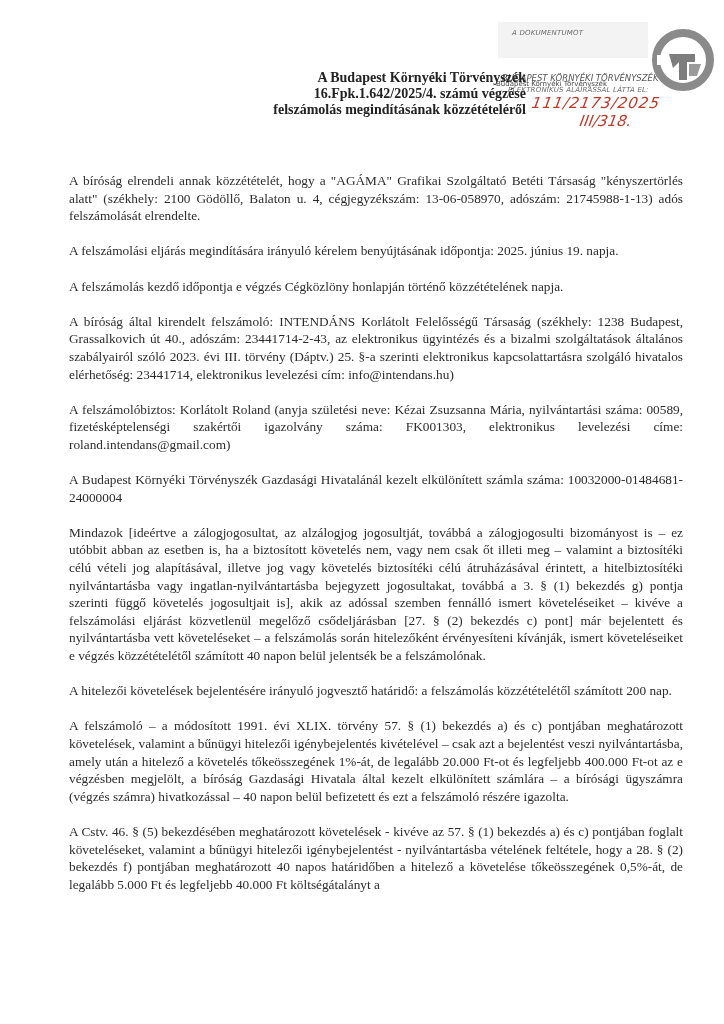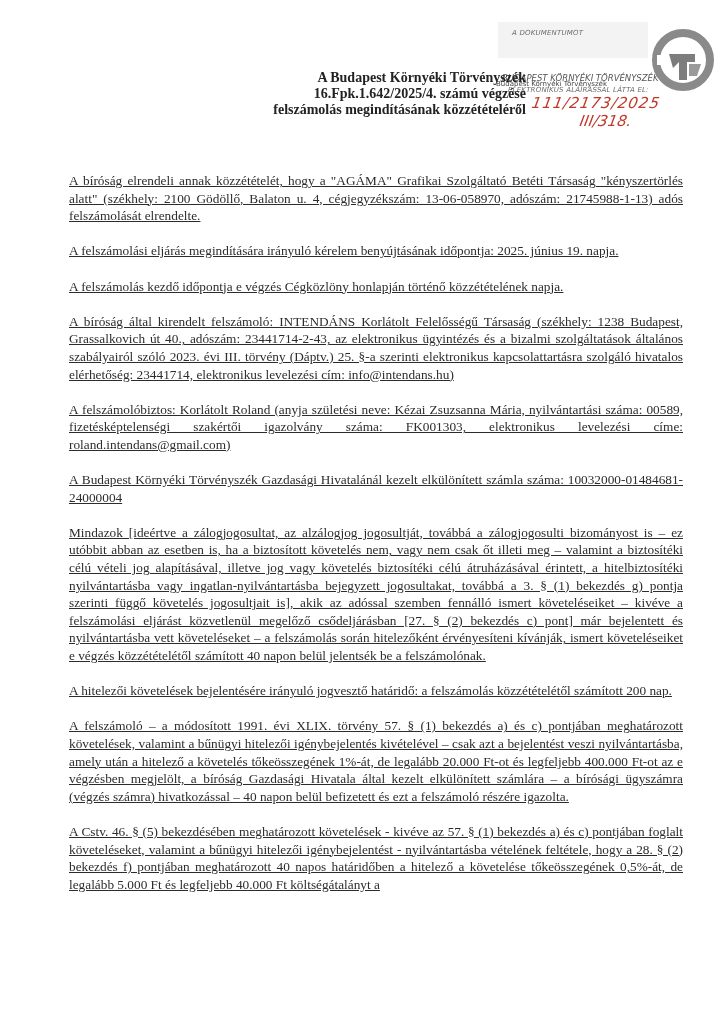--- a/index.html
+++ b/index.html
@@ -17,21 +17,21 @@
                  font-size:7px; color:#444; white-space:nowrap; }
   .logo { position:absolute; left:651px; top:28px; width:64px; height:64px; }
   .handwriting { position:absolute; font-family:"DejaVu Sans", sans-serif; font-style:italic;
                  color:#c0392b; font-size:15px; white-space:nowrap; transform:skewX(-10deg); }
   .hw-1 { left:532px; top:94px; letter-spacing:1px; }
   .hw-2 { left:580px; top:112px; }
   .header { position:absolute; left:236px; top:70px; width:290px; text-align:right;
             font-size:14px; line-height:16px; color:#222;font-weight:bold; }
   .content { position:absolute; left:69px; top:172px; width:614px; font-size:13.3px;
              line-height:17.6px; text-align:justify; color:#2c2c2c; }
-  .content p { margin:0 0 17.6px 0;text-decoration:underline; }
+  .content p { margin:0 0 17.6px 0; }
 </style>
 </head>
 <body>
 
 <div class="stamp-box"></div>
 <div class="stamp-line stamp-1">A DOKUMENTUMOT</div>
 <div class="stamp-line stamp-2">ELEKTRONIKUS ALÁÍRÁSSAL LÁTTA EL:</div>
 <div class="stamp-court">BUDAPEST KÖRNYÉKI TÖRVÉNYSZÉK</div>
 <div class="stamp-court-sub">Budapest Környéki Törvényszék</div>
 

